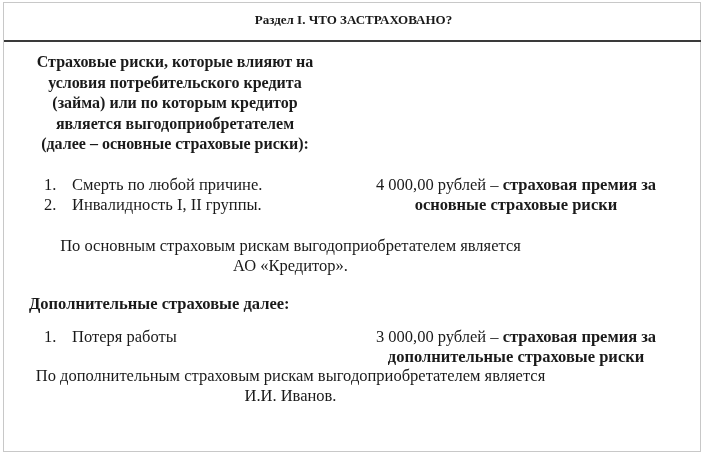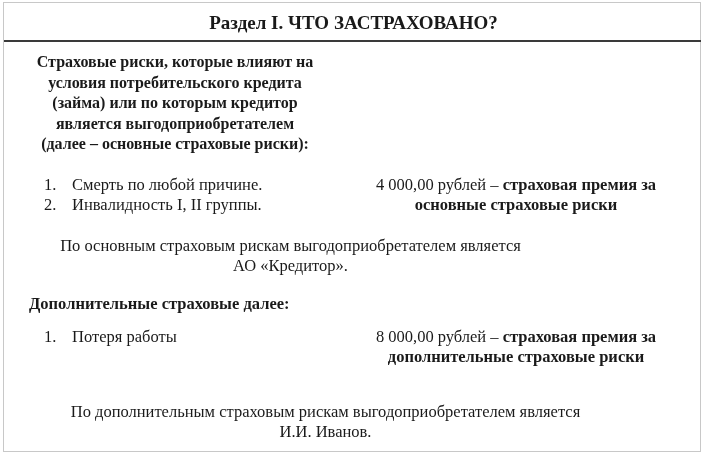--- a/index.html
+++ b/index.html
@@ -2,21 +2,21 @@
 <html><head>
   <meta charset="utf-8">
   <style>
     html, body { margin: 0; padding: 0; background: #ffffff; }
     body { width: 707px; height: 457px; position: relative; overflow: hidden;
            font-family: "Liberation Serif", "DejaVu Serif", serif; color: #1a1a1a; }
     .frame { position: absolute; left: 3px; top: 2px; width: 698px; height: 450px;
              border: 1px solid #c8c8c8; box-sizing: border-box; }
     .title { position: absolute; left: 0; top: 12px; width: 707px; text-align: center;
              font-family: "Liberation Sans Narrow", "Liberation Serif", serif;
-             font-weight: bold; font-size: 19px; letter-spacing: 0px; }
+             font-weight: bold; font-size: 13px; letter-spacing: 0px; }
     .title-rule { position: absolute; left: 4px; top: 40px; width: 697px; height: 2px;
                   background: #3a3a3a; }
     .main-heading { position: absolute; left: 10px; top: 52px; width: 330px; text-align: center;
                     font-weight: bold; font-size: 16px; line-height: 20.5px; }
     .list { position: absolute; left: 44px; margin: 0; padding: 0; list-style: none;
             font-size: 16.5px; line-height: 20px; }
     .list li { display: flex; }
     .list .num { width: 28px; }
     .premium { position: absolute; left: 340px; width: 352px; text-align: center;
                font-size: 16.5px; line-height: 20px; }
@@ -71,22 +71,22 @@
 
 <ul class="list" style="top:327px;">
   <li>
     <span class="num">1.</span>
     <span>Потеря работы</span>
   </li>
 </ul>
 
 <div class="premium" style="top:327px;">
   <div>
-    <span>8 000,00 рублей –</span>
+    <span>3 000,00 рублей –</span>
     <b>страховая премия за</b>
   </div>
   <div><b>дополнительные страховые риски</b></div>
 </div>
 
-<div class="benef" style="top:402px;padding-left:35px;">
+<div class="benef" style="top:366px;">
   <span>По дополнительным страховым рискам выгодоприобретателем является</span>
   <span class="name">И.И. Иванов.</span>
 </div>
 
 </body></html>

